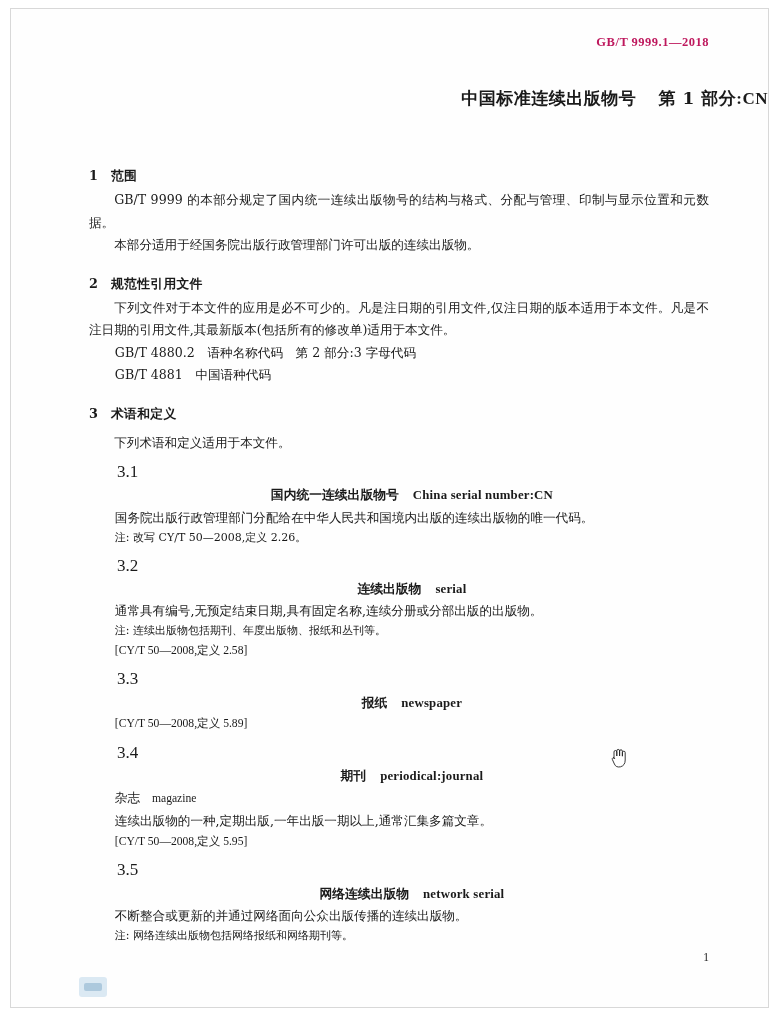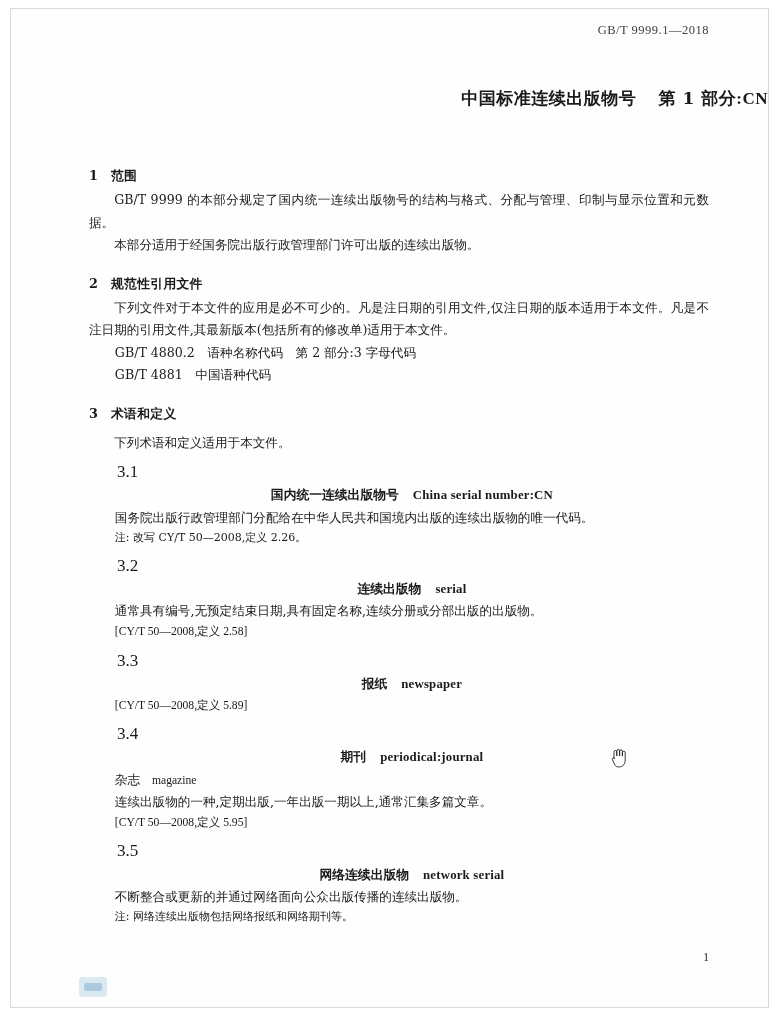--- a/index.html
+++ b/index.html
@@ -28,25 +28,26 @@
   }
   .content {
     position: absolute;
     left: 78px;
     top: 0;
     width: 620px;
   }
   .header-std {
     position: absolute;
     right: 0px;
-    top: 14px;
+    top: 26px;
     font-size: 12.5px;
     letter-spacing: 0.5px;
     font-family: "Liberation Serif", serif;
-    color: #404040;
+    color: #be185d;
+    font-weight: bold;
   }
   .doc-title {
     position: absolute;
     left: 0;
     right: 0;
     top: 78px;
     text-align: right;
     font-size: 17px;
     font-weight: bold;
     letter-spacing: 0.5px;
@@ -202,20 +203,21 @@
         <div class="term-line">国务院出版行政管理部门分配给在中华人民共和国境内出版的连续出版物的唯一代码。</div>
         <div class="note">注: 改写 CY/T 50—2008,定义 2.26。</div>
       </div>
 
       <div class="term-num">3.2</div>
       <div class="term-block">
         <div class="term-title">
           <span>连续出版物</span><span style="display:inline-block;width:14px"></span><span class="en">serial</span>
         </div>
         <div class="term-line">通常具有编号,无预定结束日期,具有固定名称,连续分册或分部出版的出版物。</div>
+        <div class="note">注: 连续出版物包括期刊、年度出版物、报纸和丛刊等。</div>
         <div class="src">[CY/T 50—2008,定义 2.58]</div>
       </div>
 
       <div class="term-num">3.3</div>
       <div class="term-block">
         <div class="term-title">
           <span>报纸</span><span style="display:inline-block;width:14px"></span><span class="en">newspaper</span>
         </div>
         <div class="src">[CY/T 50—2008,定义 5.89]</div>
       </div>

